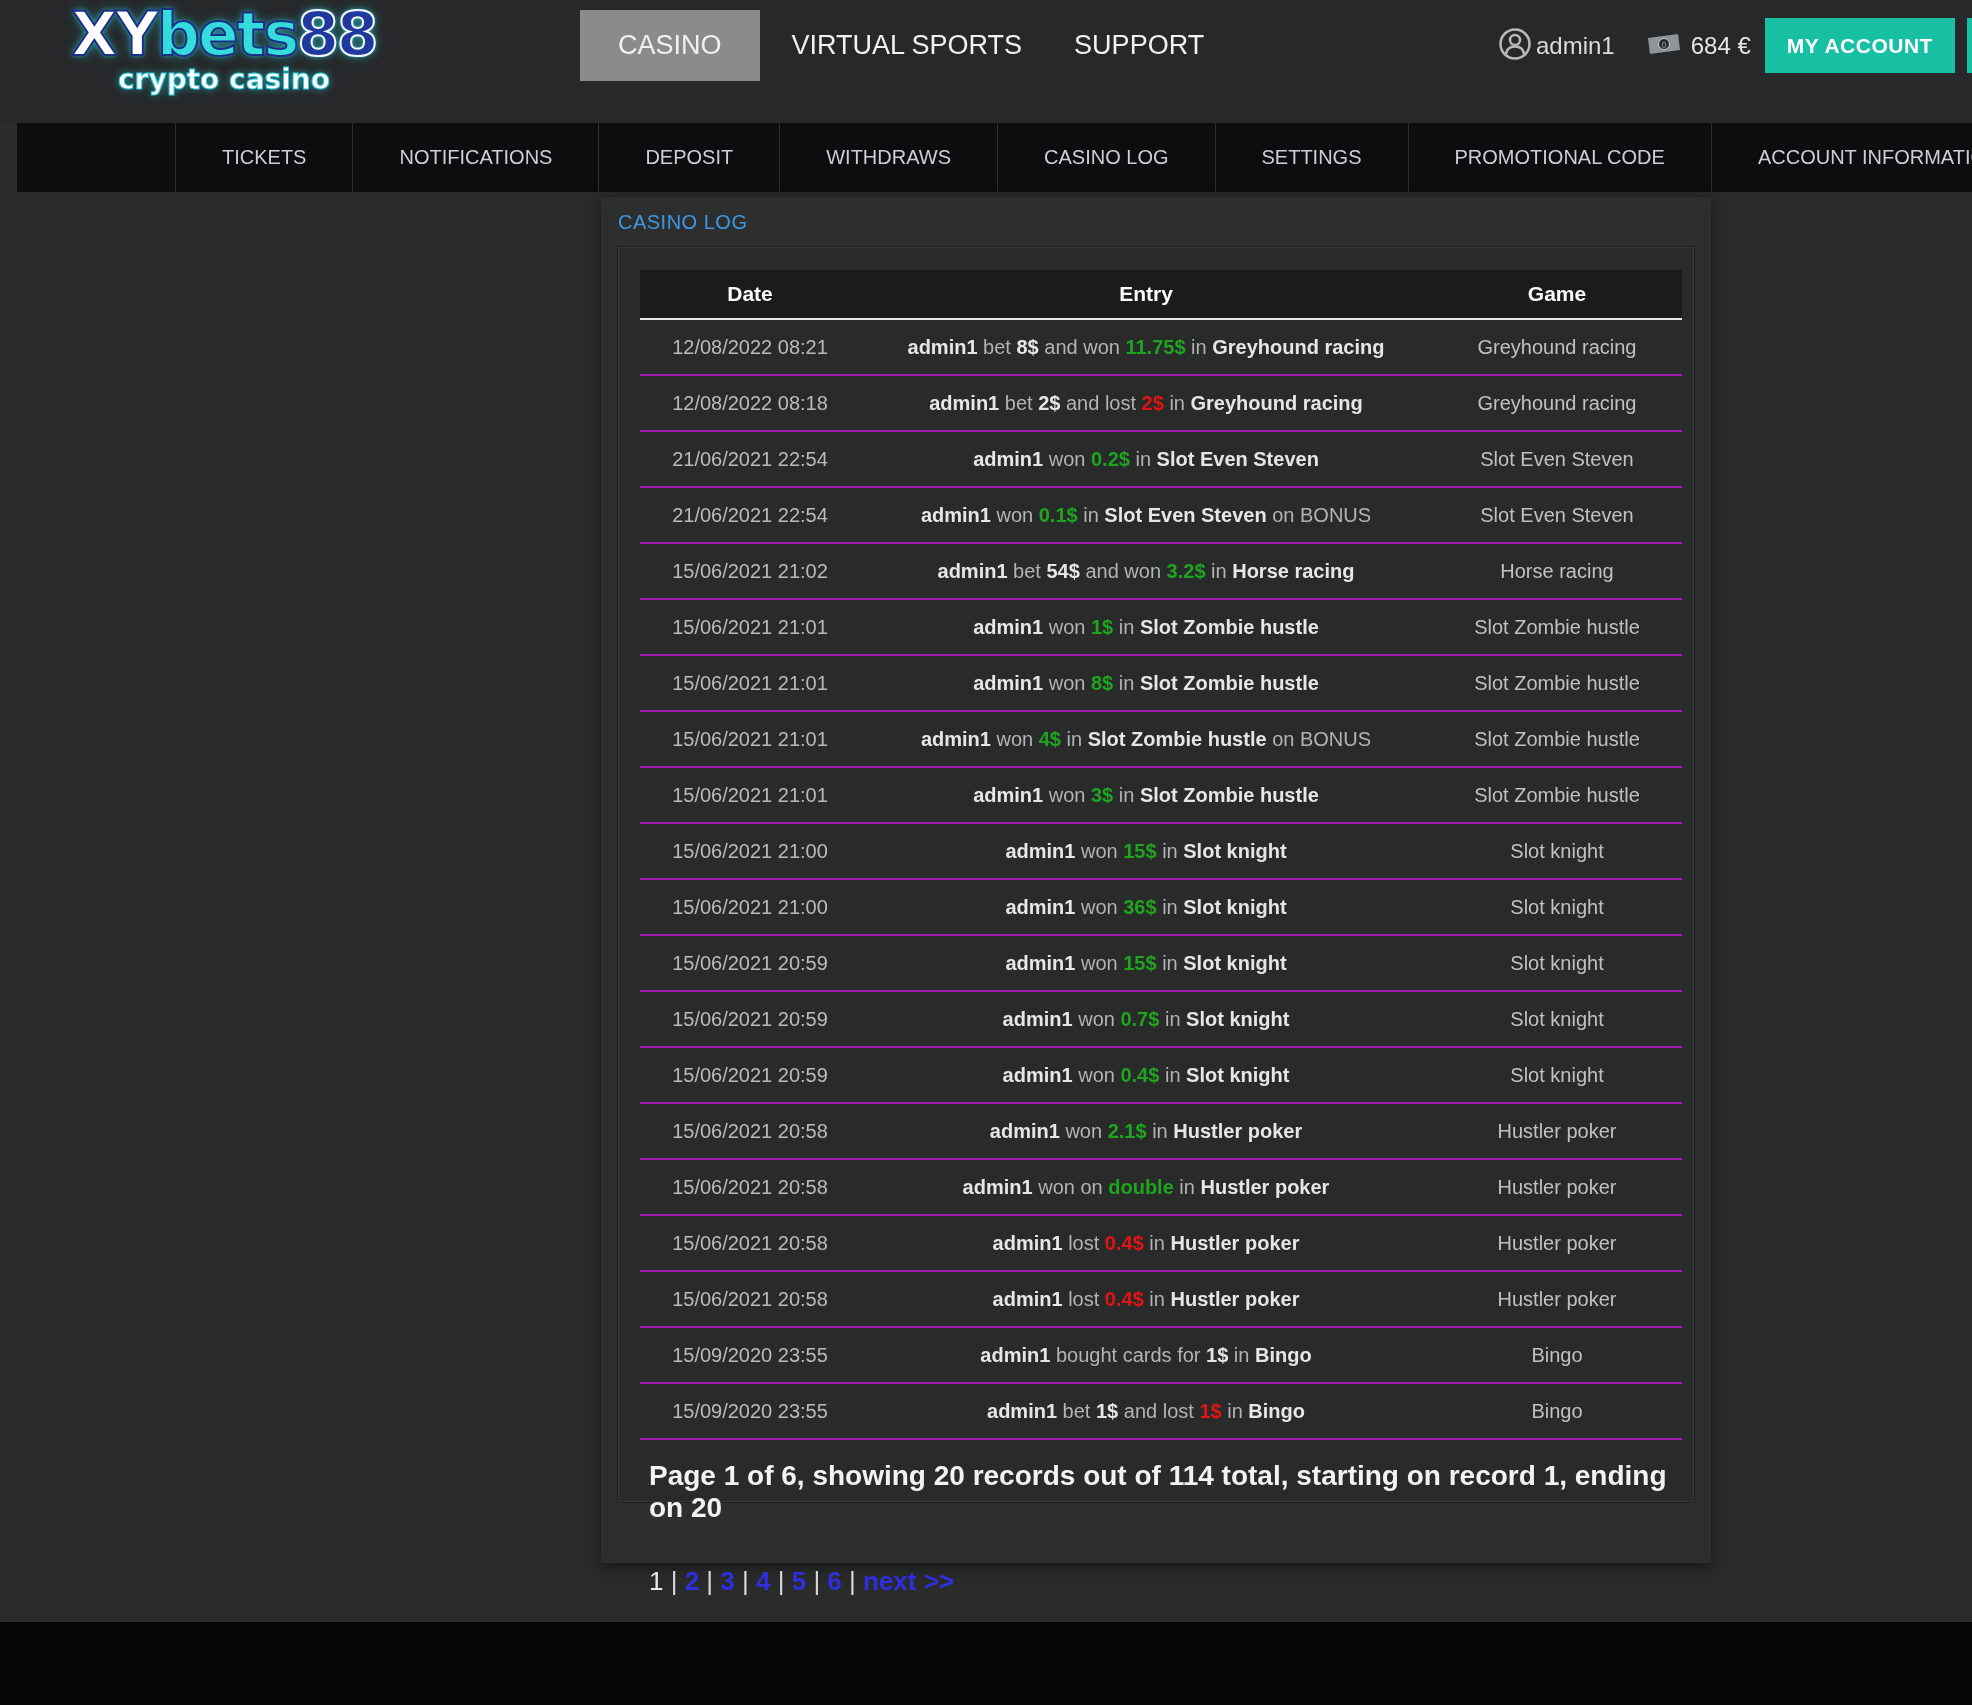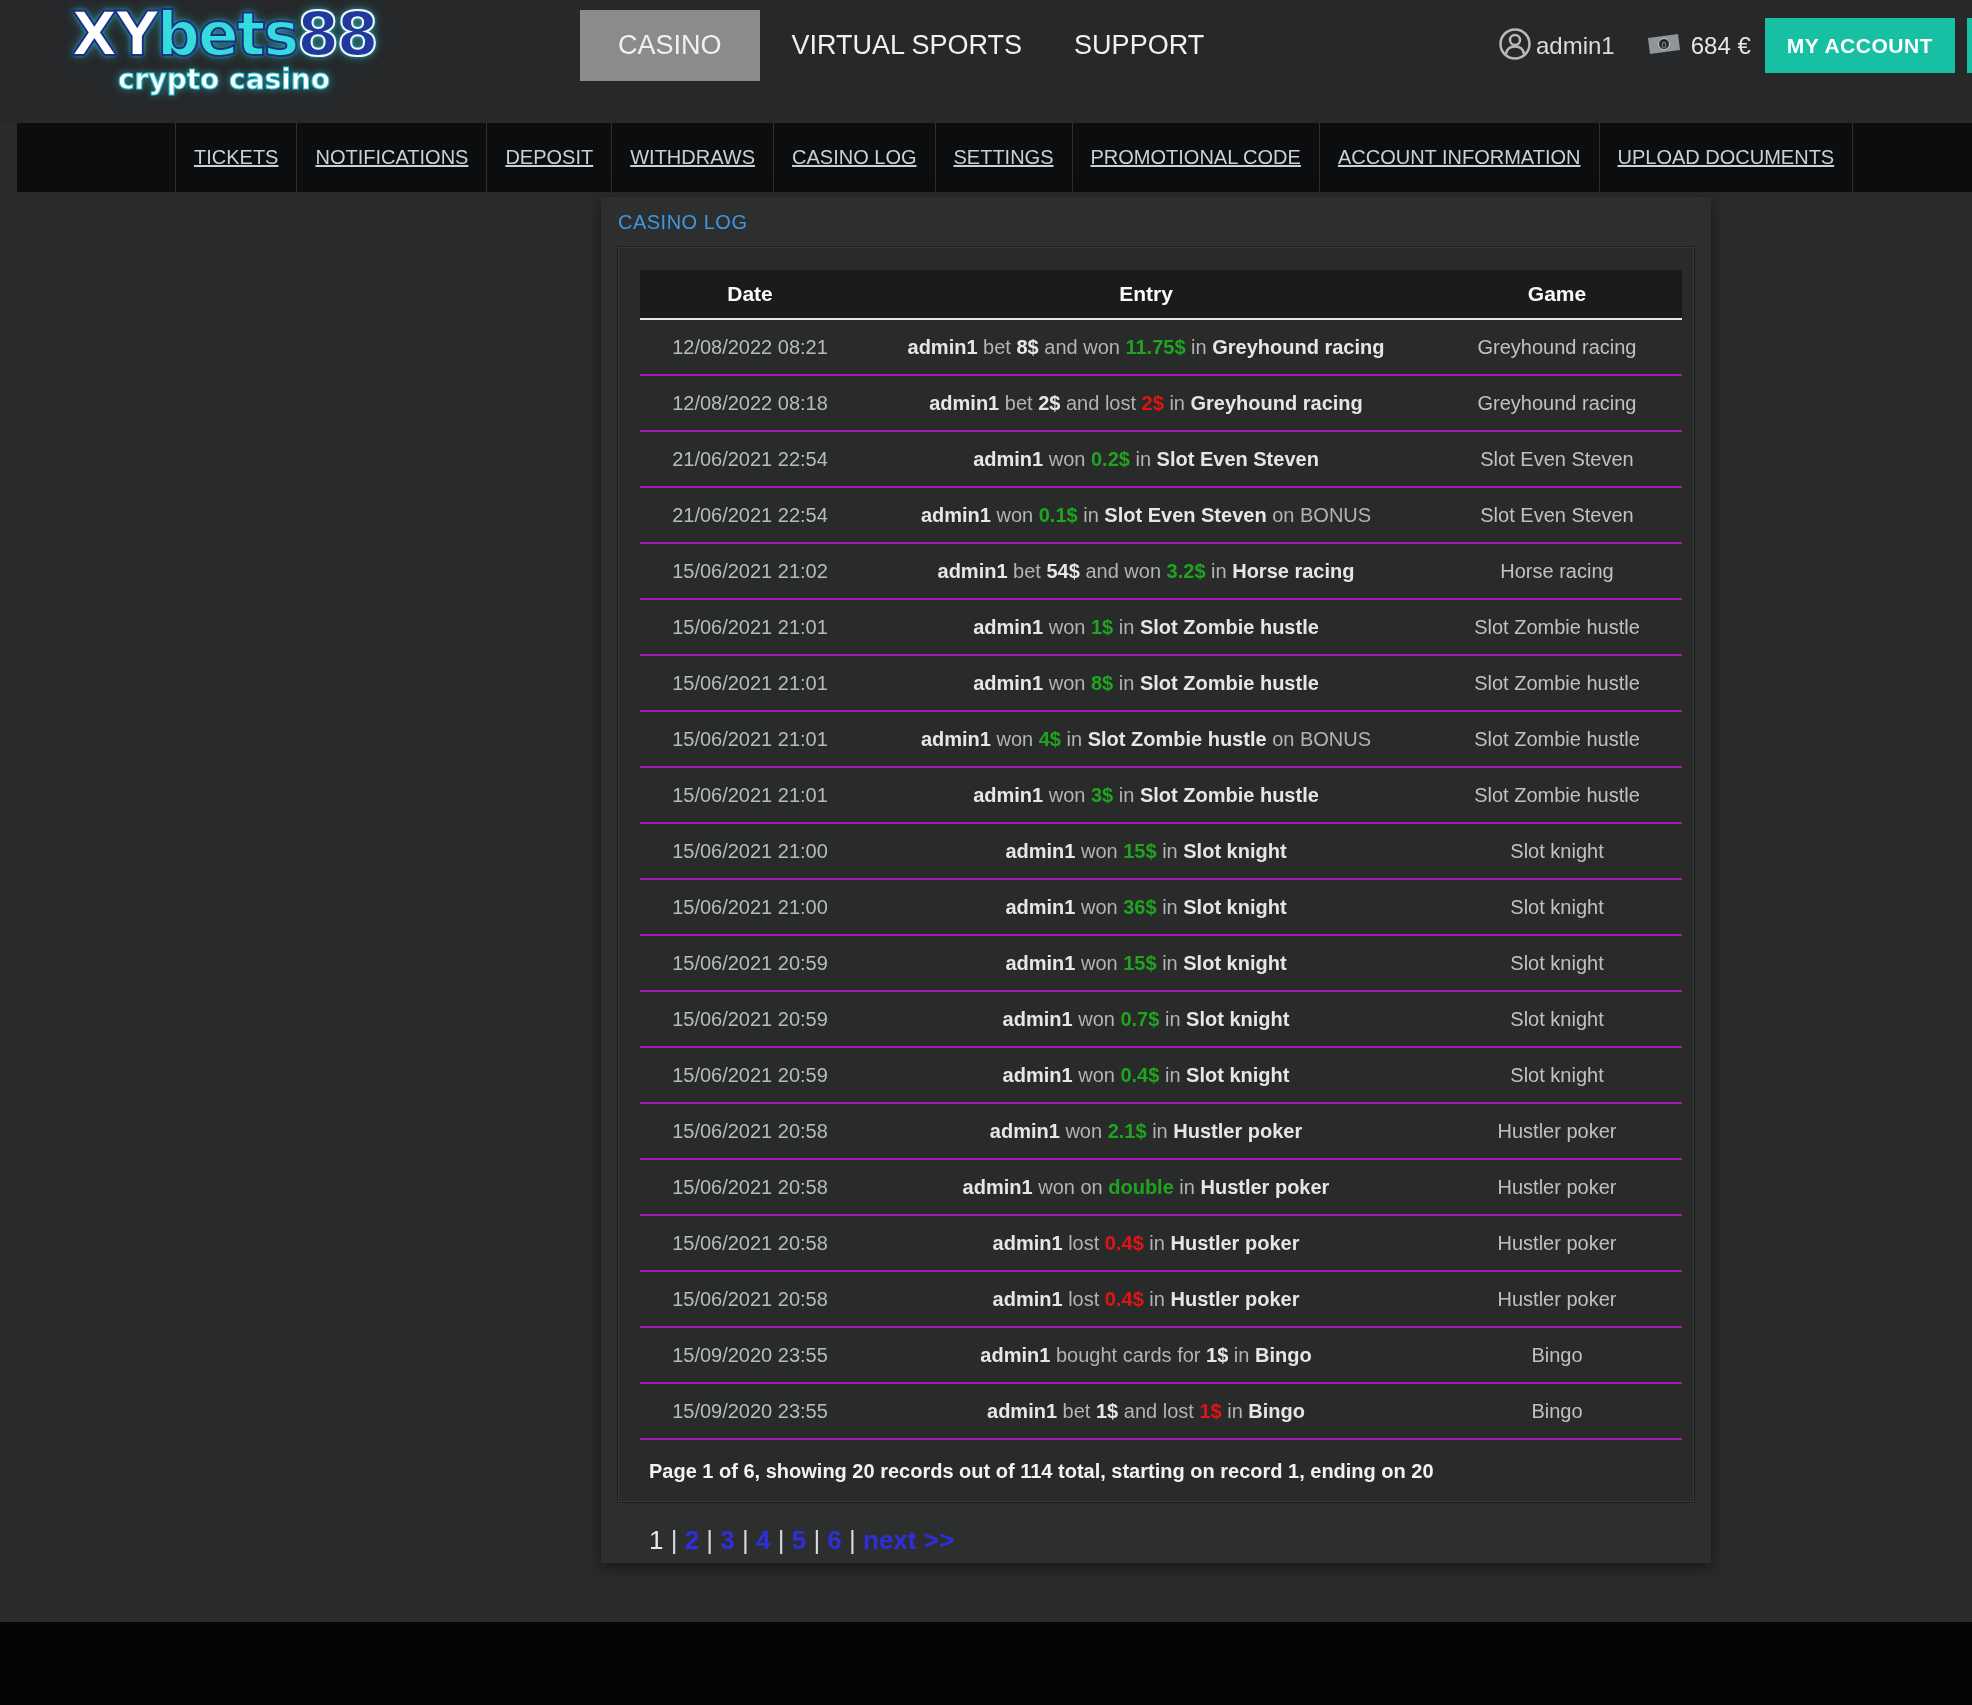--- a/index.html
+++ b/index.html
@@ -27,22 +27,22 @@
   .cash-ico{display:inline-block;margin-left:30px;margin-right:8px;}
   .balance{color:#e6e6e6;font-size:24px;}
   .teal-btn{background:#17bfa3;color:#ffffff;font-size:21px;font-weight:700;height:55px;
             display:flex;align-items:center;padding:4px 22px;margin-left:14px;border:none;cursor:pointer;
             letter-spacing:.5px;}
   .teal-btn.logout{margin-left:12px;padding:0 20px;}
 
   
   .acct-nav{position:absolute;left:17px;top:123px;right:0;height:69px;background:#0c0d0e;
             display:flex;align-items:stretch;overflow:hidden;padding-left:158px;box-sizing:border-box;}
-  .acct-nav-item{color:#ccd0d3;font-size:20px;display:flex;align-items:center;padding:0 18px;
-                 border-left:1px solid #2e2f30;white-space:nowrap;cursor:pointer;text-decoration:underline;}
+  .acct-nav-item{color:#ccd0d3;font-size:20px;display:flex;align-items:center;padding:0 46px;
+                 border-left:1px solid #2e2f30;white-space:nowrap;cursor:pointer;}
   .acct-nav-item:last-child{border-right:1px solid #2e2f30;}
 
   
   .footer{position:absolute;left:0;top:1622px;width:1972px;height:83px;background:#050505;}
   .panel{position:absolute;left:601px;top:197px;width:1110px;height:1366px;background:#2d2e2e;
          box-shadow:0 4px 14px rgba(0,0,0,.5);box-sizing:border-box;}
   .panel-title{position:absolute;left:17px;top:14px;color:#3e97e0;font-size:20px;letter-spacing:.5px;}
   .log-box{position:absolute;left:17px;top:50px;width:1076px;height:1255px;background:#292a2a;
            border:1px solid #373838;box-shadow:0 0 0 1px #1e1f1f;box-sizing:border-box;}
 
@@ -55,21 +55,21 @@
   .col-entry{width:570px;}
   .col-game{width:248px;}
   td.date-cell{color:#b8bbbd;}
   td.game-cell{color:#bfc1c3;}
   td.entry-cell{color:#b3b3b3;}
   .seg-n{color:#b3b3b3;}
   .seg-b{color:#e6e6e6;font-weight:700;}
   .seg-g{color:#1fa41f;font-weight:700;}
   .seg-r{color:#e01414;font-weight:700;}
 
-  .log-summary{margin:20px 0 0 30px;color:#f2f2f2;font-size:20px;font-weight:600;}
+  .log-summary{margin:20px 0 0 30px;color:#f2f2f2;font-size:28px;font-weight:600;}
   .pagination{margin:42px 0 0 30px;font-size:26px;color:#d9d9d9;}
   .page-current{color:#e8e8e8;}
   .page-sep{color:#d9d9d9;}
   .page-link,.next-link{color:#2e2ede;font-weight:600;cursor:pointer;}
 </style>
 </head>
 <body>
 
 <div id="app">
 

